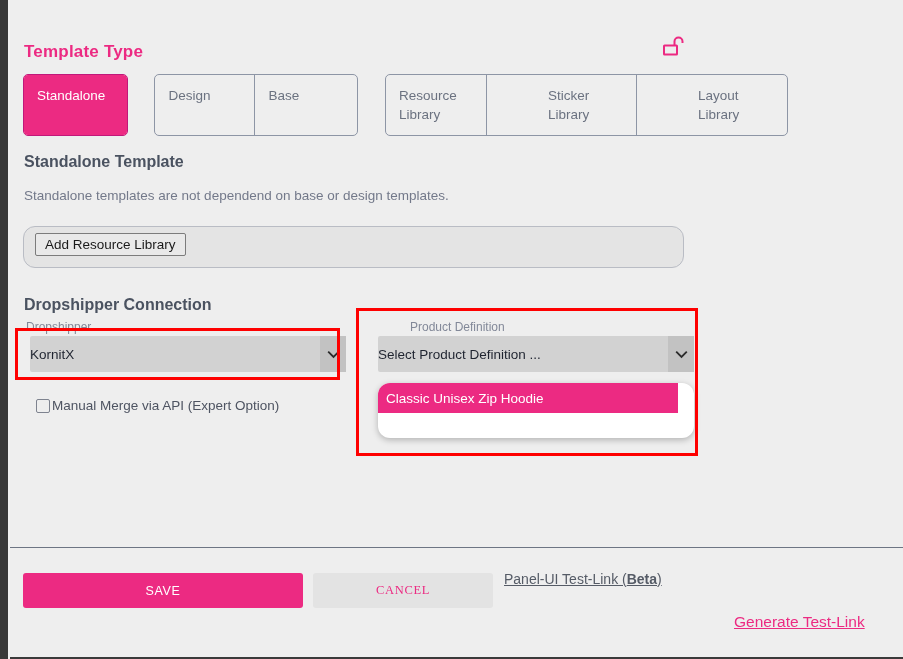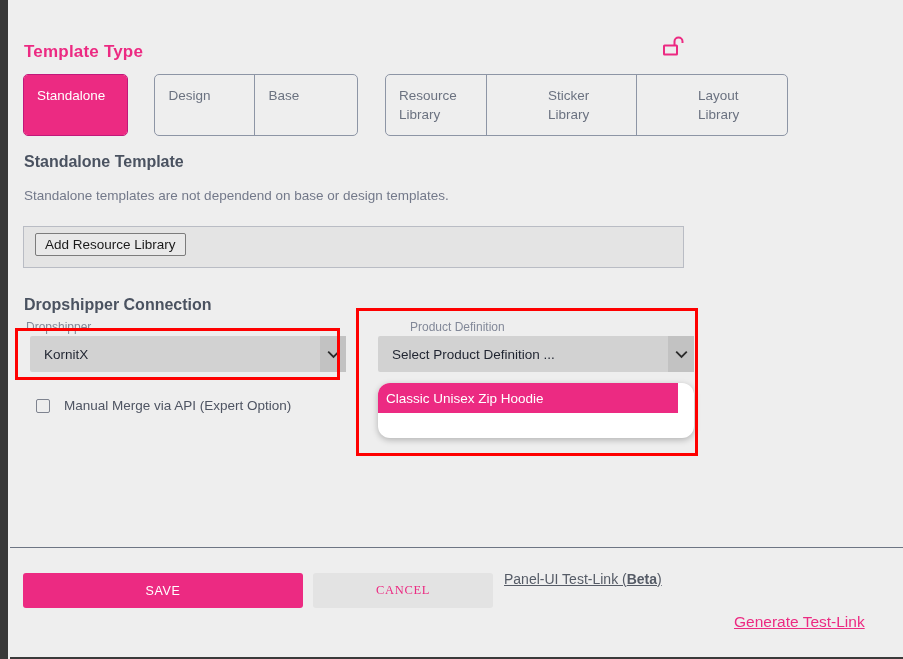--- a/index.html
+++ b/index.html
@@ -127,21 +127,21 @@
     color: #73798a;
   }
 
   
   .res-box {
     position: absolute;
     left: 13px; top: 226px;
     width: 661px; height: 42px;
     background: #e4e4e4;
     border: 1px solid #b9bcc4;
-    border-radius: 0;
+    border-radius: 12px;
   }
   .res-btn {
     position: absolute;
     left: 11px; top: 6px;
     padding: 3px 9px;
     font-size: 13.5px;
     color: #1a1a1a;
     background: #e9e9e9;
     border: 1px solid #7c7c7c;
     border-radius: 2px;
@@ -164,21 +164,20 @@
     position: absolute;
     background: #d2d2d2;
     border: 0;
     border-radius: 2px;
     display: flex;
     align-items: center;
     cursor: pointer;
   }
   .select .val {
     flex: 1;
-    padding-left: 14px;
     font-size: 13.5px;
     color: #1f2430;
     white-space: nowrap;
     overflow: hidden;
   }
   .select .arrow-box {
     width: 26px;
     height: 100%;
     background: #c2c2c2;
     display: flex;
@@ -209,21 +208,21 @@
     width: 300px;
     cursor: pointer;
   }
 
   
   .check-row {
     position: absolute;
     left: 26px; top: 398px;
     display: flex;
     align-items: center;
-    gap: 14px;
+    gap: 2px;
   }
   .cbox {
     width: 14px; height: 14px;
     border: 1px solid #7e838f;
     border-radius: 2px;
     background: #eeeeee;
     cursor: pointer;
   }
   .check-label {
     font-size: 13.5px;

